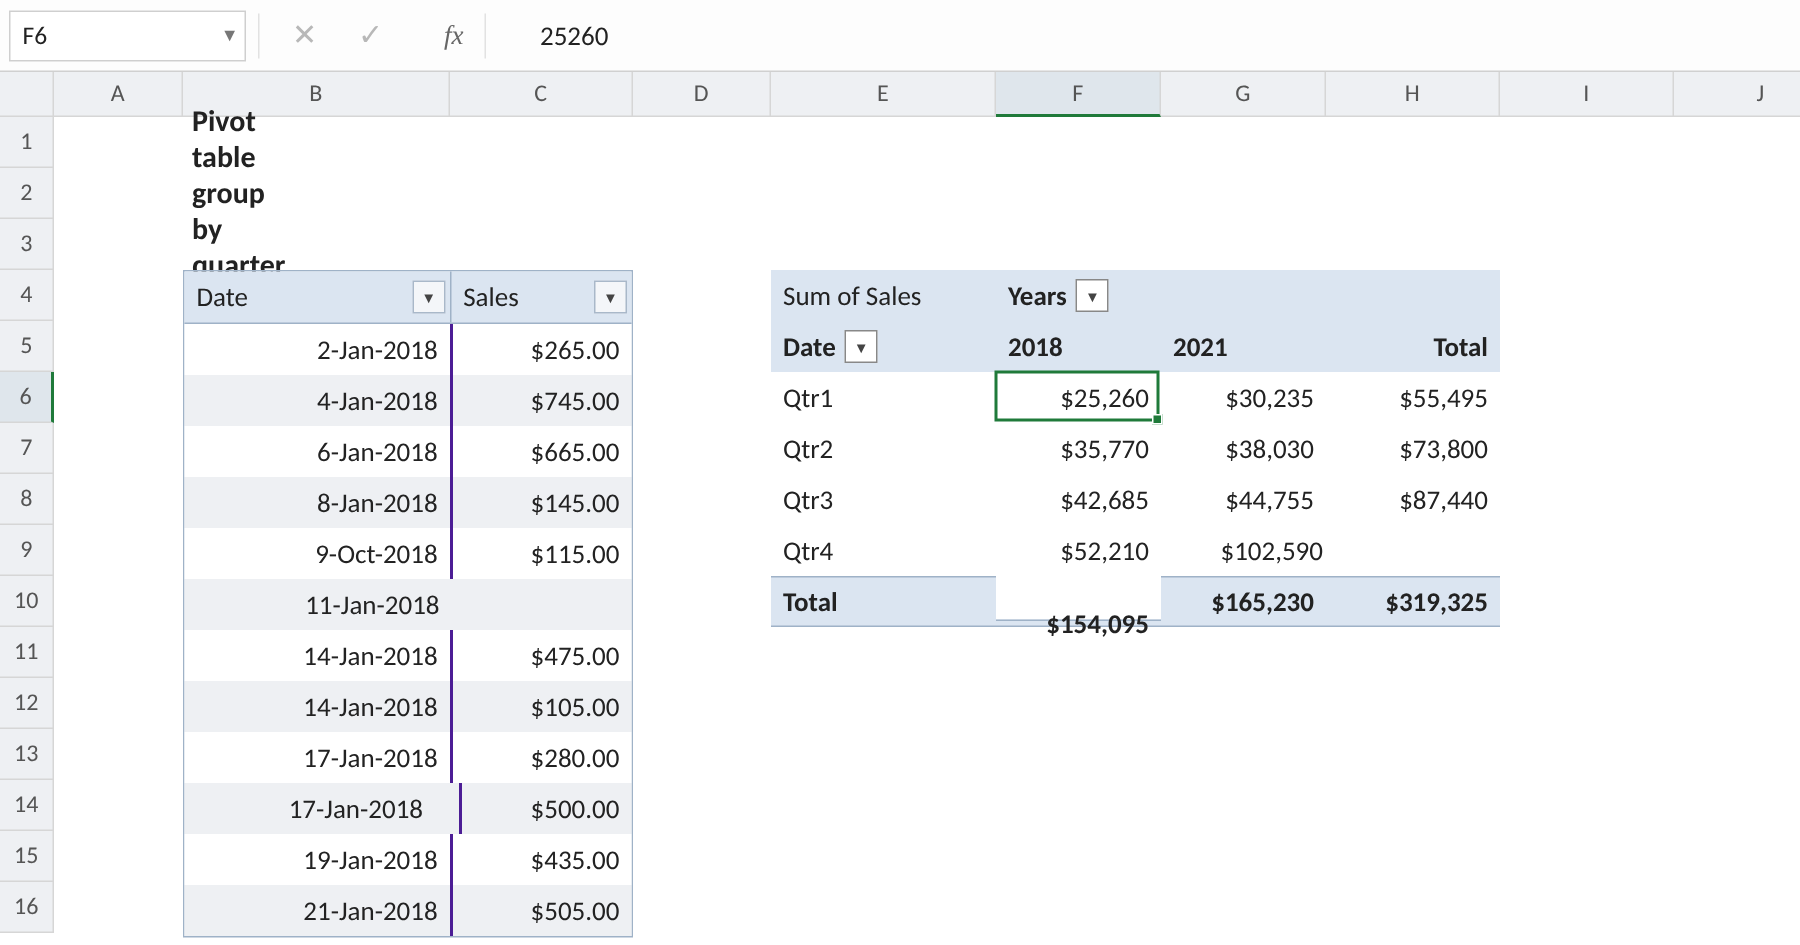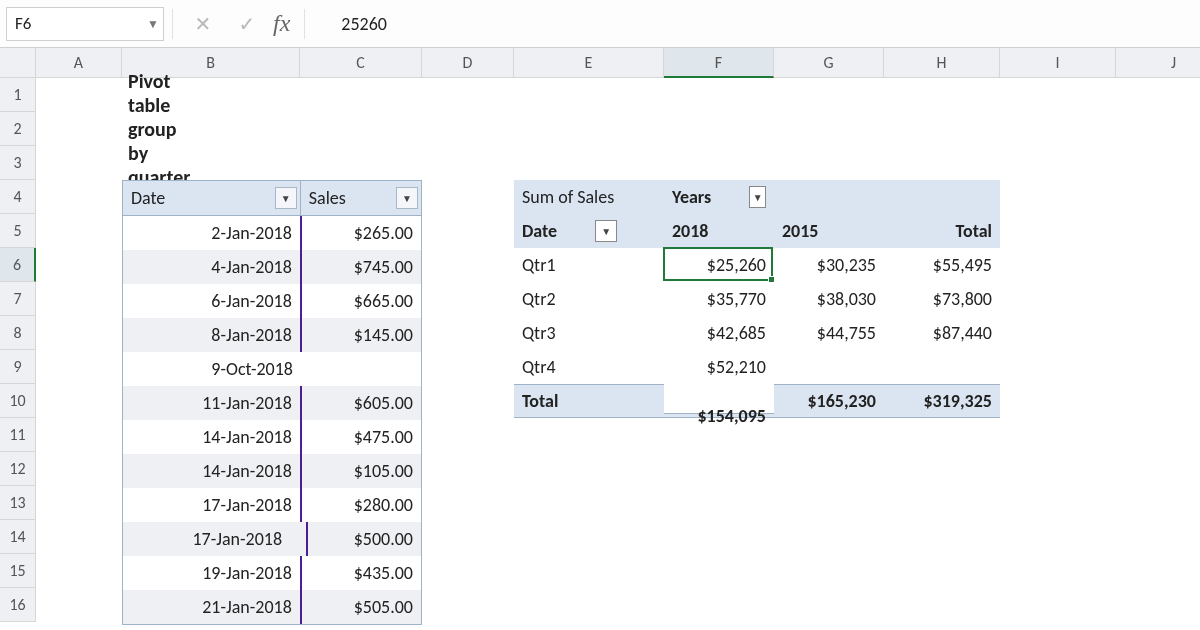--- a/index.html
+++ b/index.html
@@ -54,22 +54,23 @@
     display: flex;
     align-items: center;
     justify-content: center;
     color: #b8b8b8;
     font-size: 20px;
   }
   .fx-label {
     font-style: italic;
     font-family: "Times New Roman", serif;
     color: #666;
-    font-size: 24px;
+    font-size: 18px;
     padding: 0 6px 0 4px;
+    margin-left: 23px;
   }
   .formula-value {
     flex: 1;
     height: 34px;
     display: flex;
     align-items: center;
     padding-left: 28px;
     font-size: 18px;
   }
 
@@ -190,21 +191,21 @@
   }
   .pv-row { display:flex; height:34px; }
   .pv-cell {
     display: flex;
     align-items: center;
     padding: 0 8px;
     font-size: 18px;
     position: relative;
   }
   .pv-shade { background:#dbe5f1; }
-  .pv-bold { font-weight: 700; gap: 32px; }
+  .pv-bold { font-weight: 700; }
   .pv-total-row .pv-cell{
     background:#dbe5f1;
     font-weight:700;
     border-top:1px solid #9fb2c7;
     border-bottom:1px solid #9fb2c7;
   }
   .pv-right { justify-content:flex-end; }
   .pv-filter {
     width:22px; height:22px;
     background:#fff;
@@ -312,24 +313,24 @@
           <div class="dt-row">
             <div class="dt-cell" style="width: 178px;">6-Jan-2018</div>
             <div class="dt-cell" style="width: 122px;">$665.00</div>
           </div>
           <div class="dt-row">
             <div class="dt-cell" style="width: 178px;">8-Jan-2018</div>
             <div class="dt-cell" style="width: 122px;">$145.00</div>
           </div>
           <div class="dt-row">
             <div class="dt-cell" style="width: 178px;">9-Oct-2018</div>
+            <div class="dt-cell" style="width: 122px;">$115.00</div>
           </div>
           <div class="dt-row">
             <div class="dt-cell" style="width: 178px;">11-Jan-2018</div>
-            <div class="dt-cell" style="width: 122px;">$605.00</div>
           </div>
           <div class="dt-row">
             <div class="dt-cell" style="width: 178px;">14-Jan-2018</div>
             <div class="dt-cell" style="width: 122px;">$475.00</div>
           </div>
           <div class="dt-row">
             <div class="dt-cell" style="width: 178px;">14-Jan-2018</div>
             <div class="dt-cell" style="width: 122px;">$105.00</div>
           </div>
           <div class="dt-row">
@@ -367,21 +368,21 @@
 
       <div class="pv-row" id="pv-r2">
         <div class="pv-cell pv-shade pv-bold" id="pv-date" style="width: 150px;">
           <span>Date</span>
           <div class="pv-filter">▼</div>
         </div>
         <div class="pv-cell pv-shade pv-bold" id="pv-y0" style="width: 110px;">
             <span>2018</span>
           </div>
         <div class="pv-cell pv-shade pv-bold" id="pv-y1" style="width: 110px;">
-            <span>2015</span>
+            <span>2021</span>
           </div>
         <div class="pv-cell pv-shade pv-bold pv-right" id="pv-tot-h" style="width: 116px;">
             <span>Total</span>
           </div>
       </div>
 
       <div id="pv-body">
           <div class="pv-row">
             <div class="pv-cell" style="width: 150px;">Qtr1</div>
             <div class="pv-cell pv-right" style="width: 110px;">$25,260</div>
@@ -396,20 +397,21 @@
           </div>
           <div class="pv-row">
             <div class="pv-cell" style="width: 150px;">Qtr3</div>
             <div class="pv-cell pv-right" style="width: 110px;">$42,685</div>
             <div class="pv-cell pv-right" style="width: 110px;">$44,755</div>
             <div class="pv-cell pv-right" style="width: 116px;">$87,440</div>
           </div>
           <div class="pv-row">
             <div class="pv-cell" style="width: 150px; text-align: right;">Qtr4</div>
             <div class="pv-cell pv-right" style="width: 110px;">$52,210</div>
+            <div class="pv-cell pv-right" style="width: 116px;">$102,590</div>
           </div>
         </div>
 
       <div class="pv-row pv-total-row" id="pv-total">
         <div class="pv-cell" id="pv-tlabel" style="width: 150px;">
             <span>Total</span>
           </div>
         <div class="pv-cell pv-right" id="pv-t0" style="width: 110px; margin-top: 29px;">
             <span>$154,095</span>
           </div>

